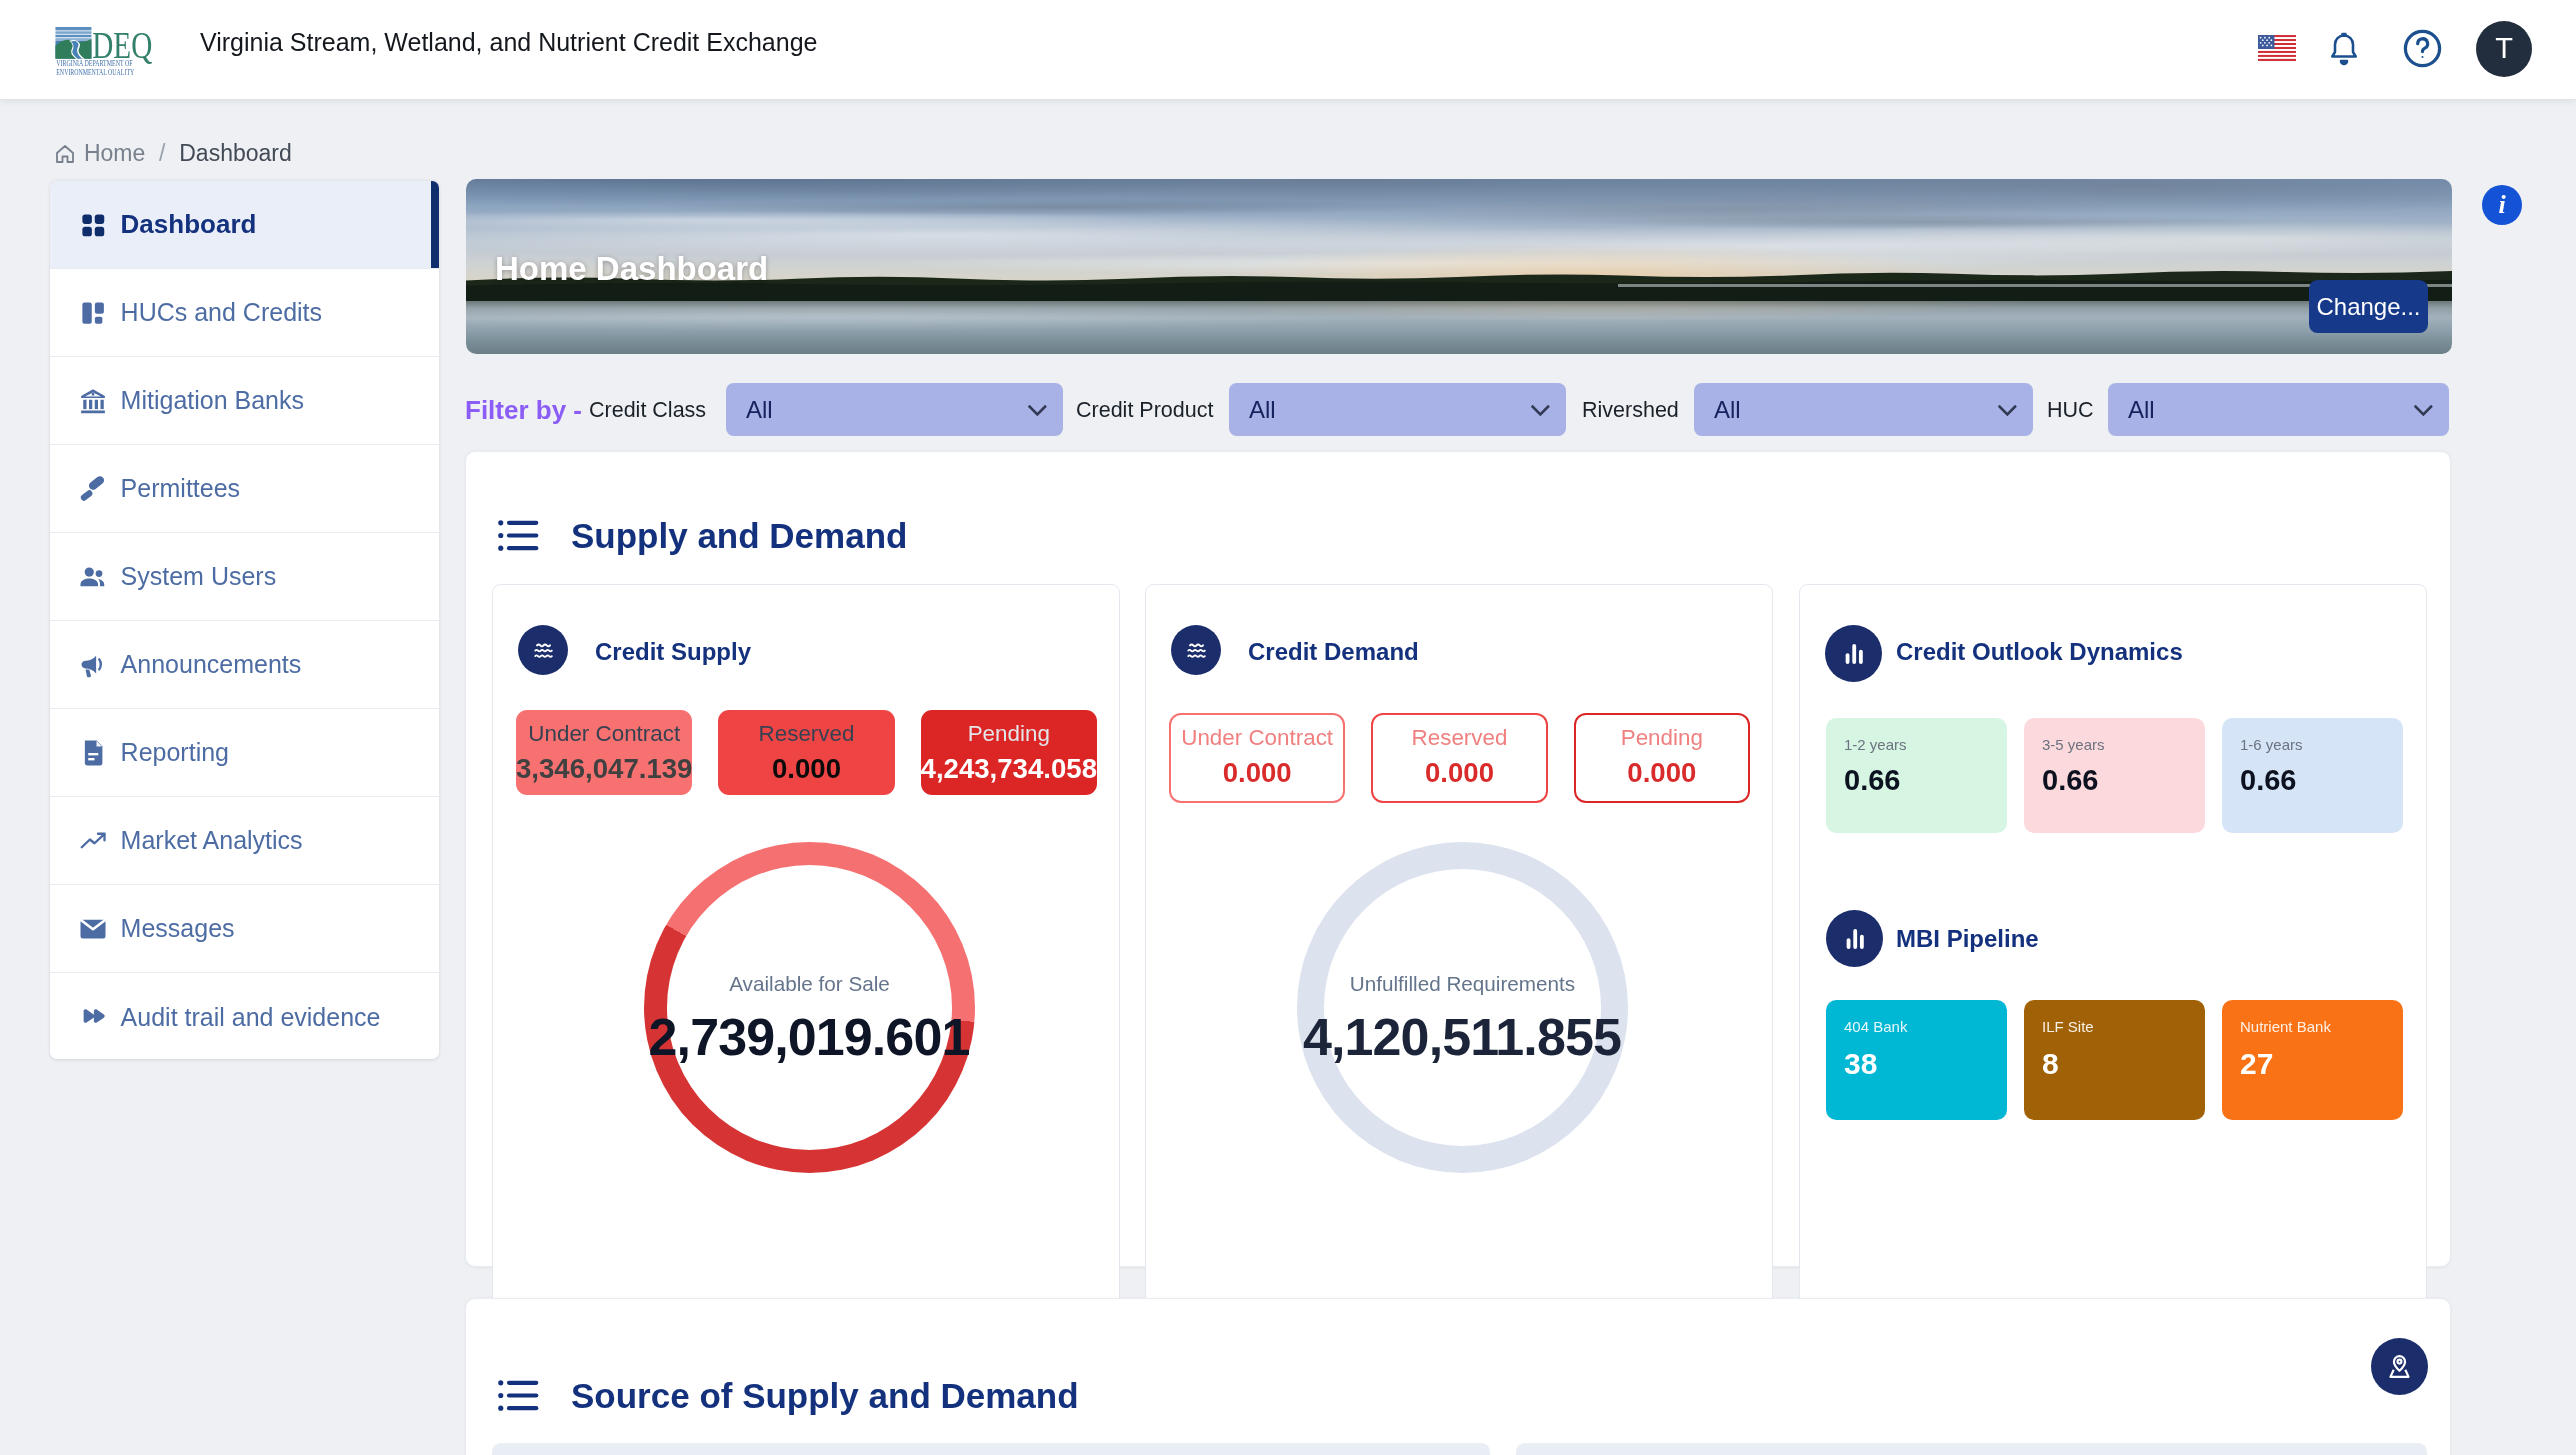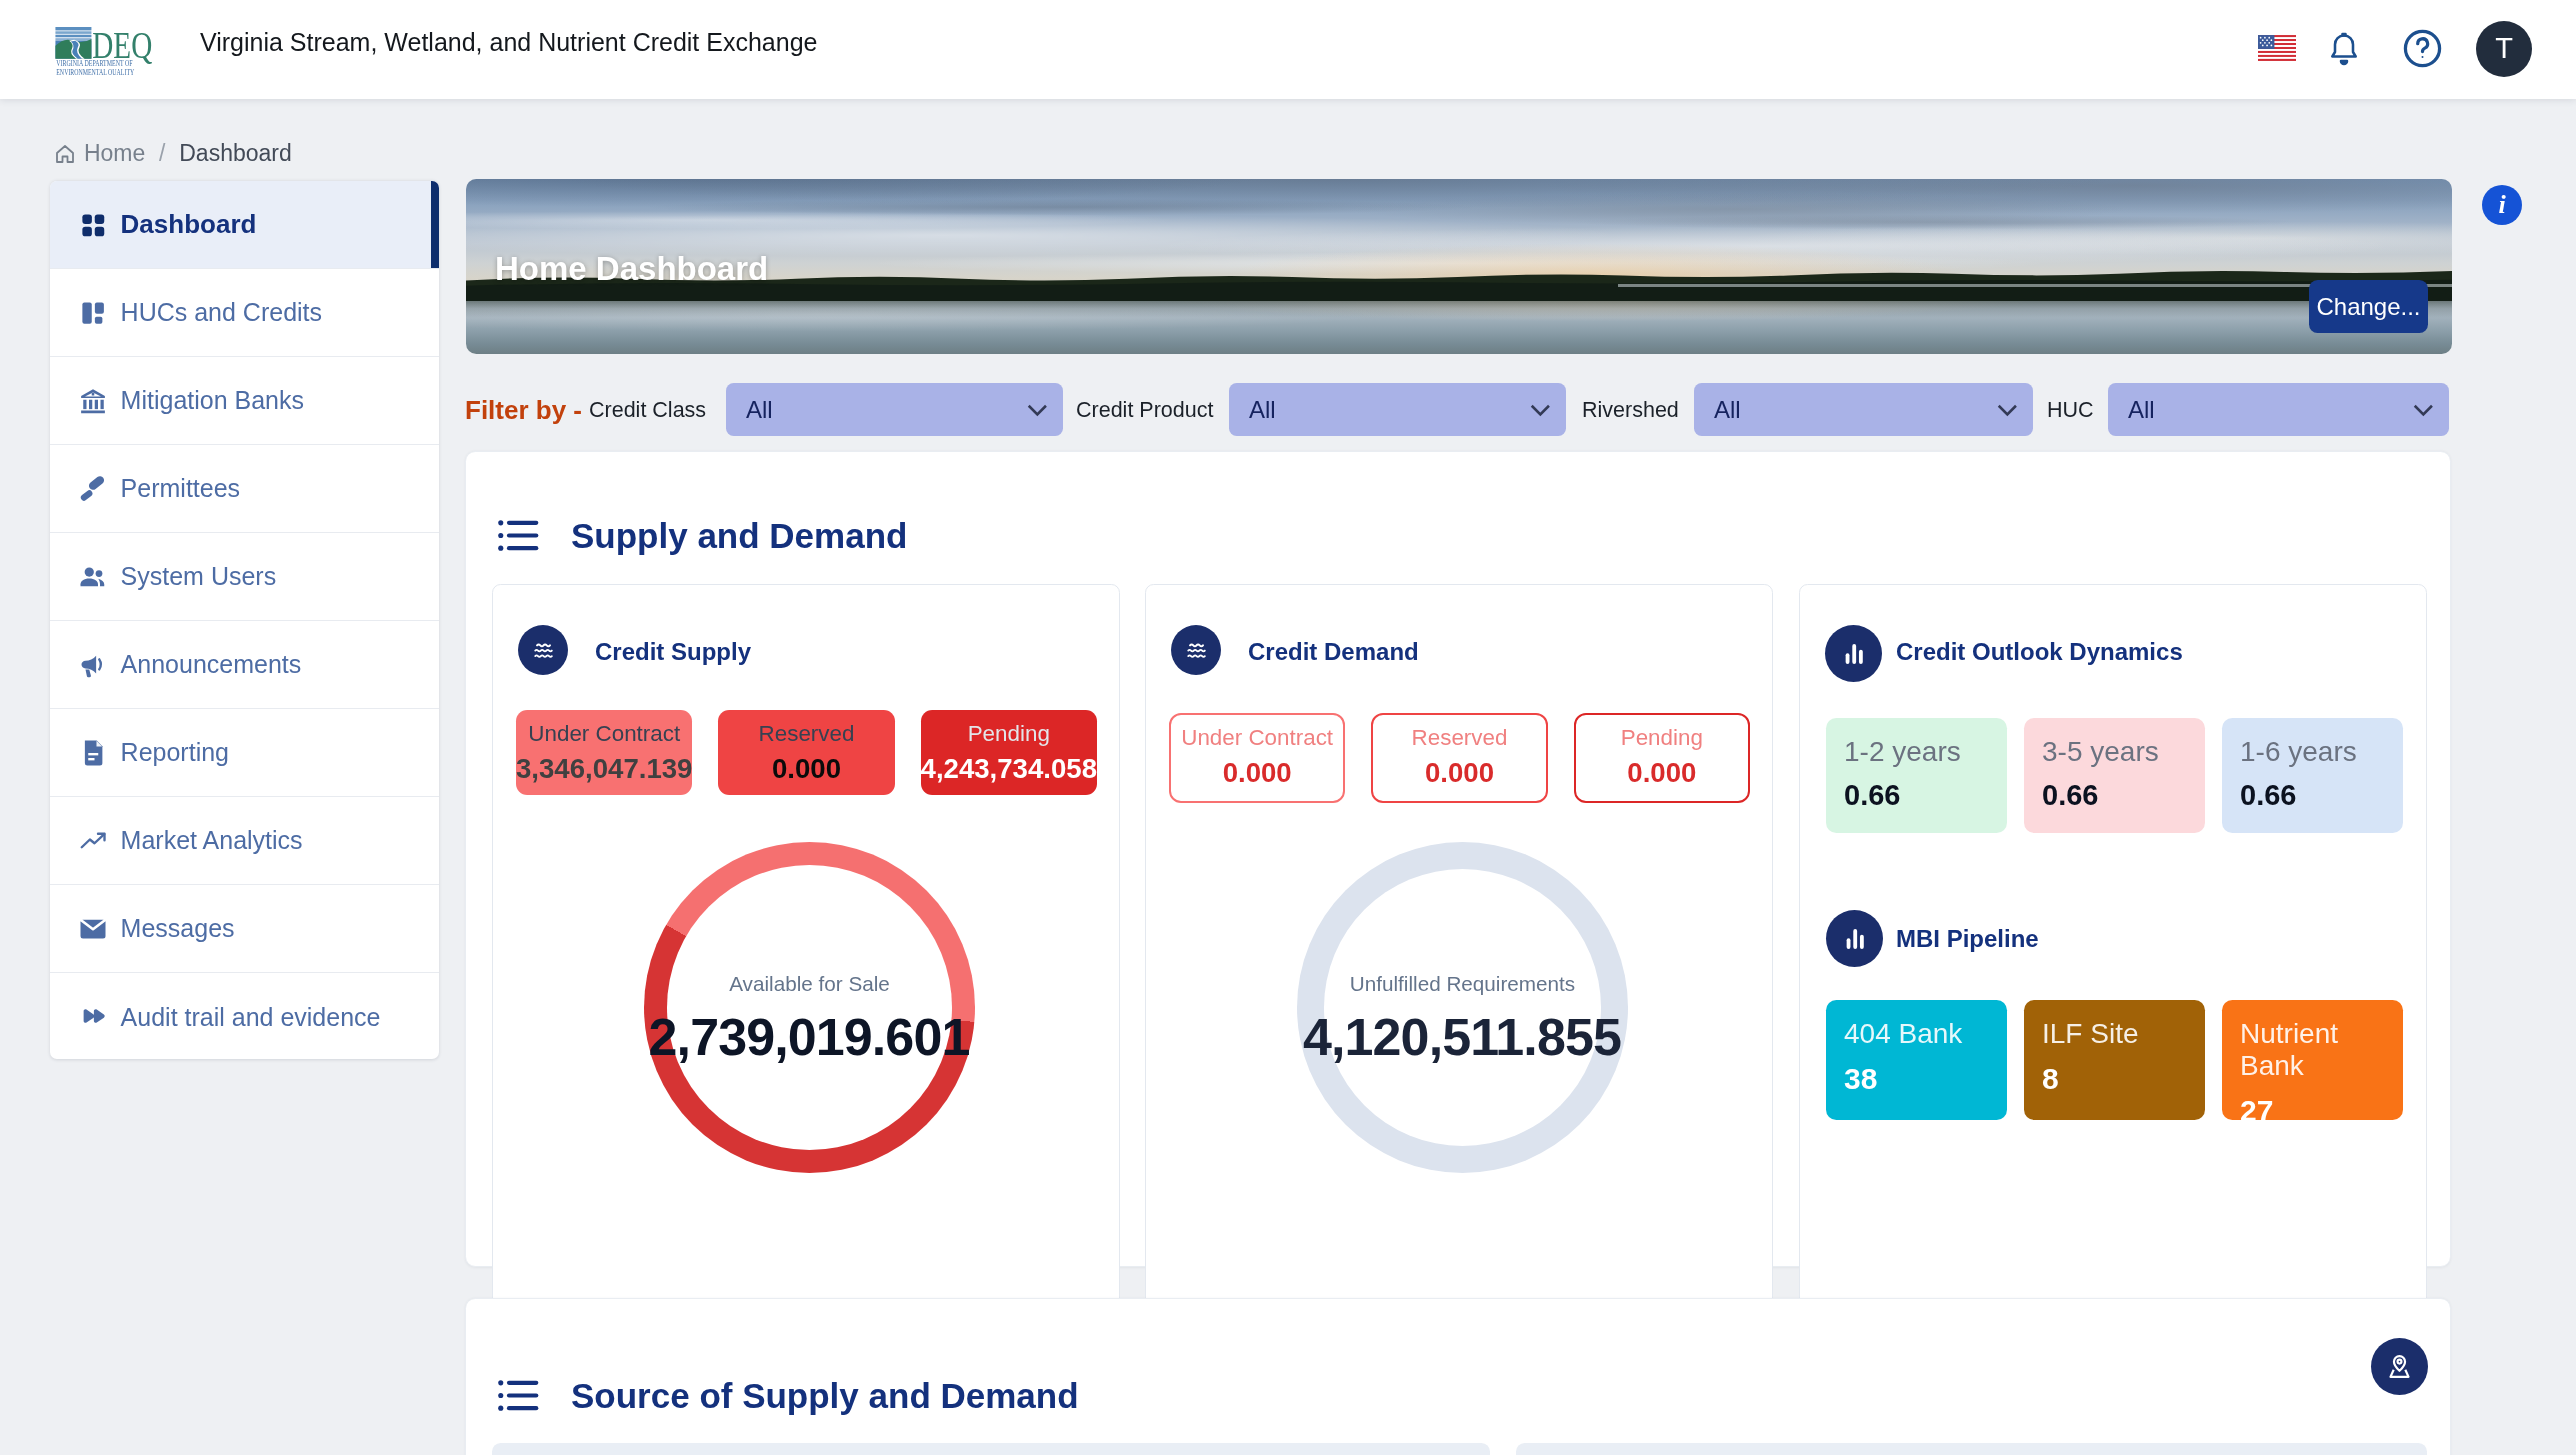--- a/index.html
+++ b/index.html
@@ -49,21 +49,21 @@
       radial-gradient(48% 55% at 18% 25%, rgba(255,255,255,.22), rgba(255,255,255,0) 60%),
       linear-gradient(180deg, #b2bfc9 0%, #a3b2bd 30%, #8da0ab 55%, #788c96 80%, #6d7f85 100%);
   }
   #heroTitle { position:absolute; left:29px; top:71px; color:#fff; font-size:33px; font-weight:bold; text-shadow:0 0.9px 5.2px rgba(0,0,0,.30); }
   #changeBtn { position:absolute; left:1843px; top:101px; width:119px; height:53px; background:#16398a; color:#fff; font-size:24px; border-radius:8.6px; display:flex; align-items:center; justify-content:center; }
   #infoBtn { position:absolute; left:2482px; top:185px; width:40px; height:40px; border-radius:50%; background:#1553d6; color:#fff; display:flex; align-items:center; justify-content:center; font-family:"Liberation Serif",serif; font-style:italic; font-weight:bold; font-size:26px; }
 
   
   #filters { position:absolute; left:0; top:383px; width:2576px; height:53px; }
   .flabel { position:absolute; top:14.6px; font-size:21.5px; color:#1b2129; white-space:nowrap; }
-  .fbold { font-weight:bold; color:#c2410c; font-size:26px; top:12px; }
+  .fbold { font-weight:bold; color:#8b5cf6; font-size:26px; top:12px; }
   .fsel { position:absolute; top:0; height:53px; background:#a9b2e7; border-radius:7.7px; display:flex; align-items:center; padding-left:20px; font-size:24px; color:#16235f; }
   .fsel svg { position:absolute; right:15.5px; top:20.7px; }
 
   
   .section { position:absolute; left:465px; width:1986px; background:#fff; border:0.9px solid #e9edf2; border-radius:10.3px; box-shadow:0 0.9px 2.6px rgba(40,50,70,.06); }
   #sec1 { top:451px; height:816px; }
   #sec2 { top:1298px; height:224px; }
   .sechead { position:absolute; left:29px; top:39px; display:flex; align-items:center;margin-top:24px; }
   #sec2 .sechead { top:52px; }
   .sechead svg { width:45px; height:41px; }
@@ -89,21 +89,21 @@
   .pill.o .pl { color:#f08080; } .pill.o .pv { color:#d92b2b; }
 
   .donut { position:absolute; left:151px; top:257px; width:331px; height:331px; border-radius:50%;
     background:conic-gradient(from 95deg, #d63434 0deg 205deg, #f57070 205deg 360deg); }
   .donut::after { content:""; position:absolute; left:23px; top:23px; right:23px; bottom:23px; border-radius:50%; background:#fff; }
   .donut.gray { background:#dce3ee; } .donut.gray::after { left:27px; top:27px; right:27px; bottom:27px; }
   .dlabel { position:absolute; left:58px; top:387px; width:517px; text-align:center; font-size:20.7px; color:#64748b; z-index:2; }
   .dnum { position:absolute; left:32px; top:422px; width:568px; text-align:center; font-size:52px; font-weight:bold; color:#0d1526; z-index:2; letter-spacing:-0.9px; }
 
   .tile { position:absolute; width:181px; height:115px; border-radius:10.3px; padding:18px 0 0 18px; }
-  .tile .tl { font-size:28px; color:#6b7280; }
+  .tile .tl { font-size:15px; color:#6b7280; }
   .tile .tv { font-size:29px; font-weight:bold; color:#0c1220; margin-top:11.2px; }
   .tile.dark .tl { color:rgba(255,255,255,.90); }
   .tile.dark .tv { color:#fff; font-size:30px; margin-top:12px; }
   .tile.dark { height:120px; }
 
   #mapBtn { position:absolute; left:1905px; top:39px; width:57px; height:57px; border-radius:50%; background:#1b2e6b; display:flex; align-items:center; justify-content:center; }
   .gpanel { position:absolute; top:144px; height:103px; background:#e9eef5; border-radius:8.6px; }
 </style>
 </head>
 <body>

